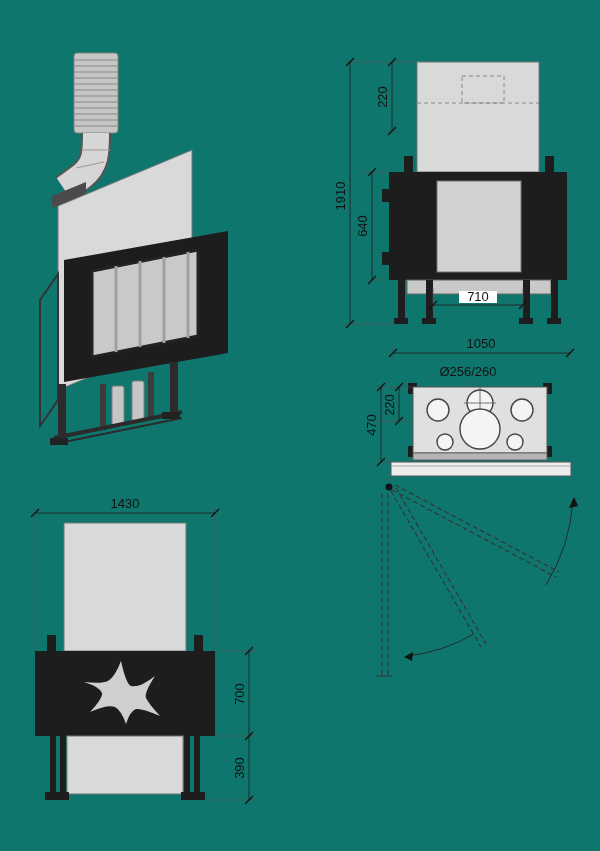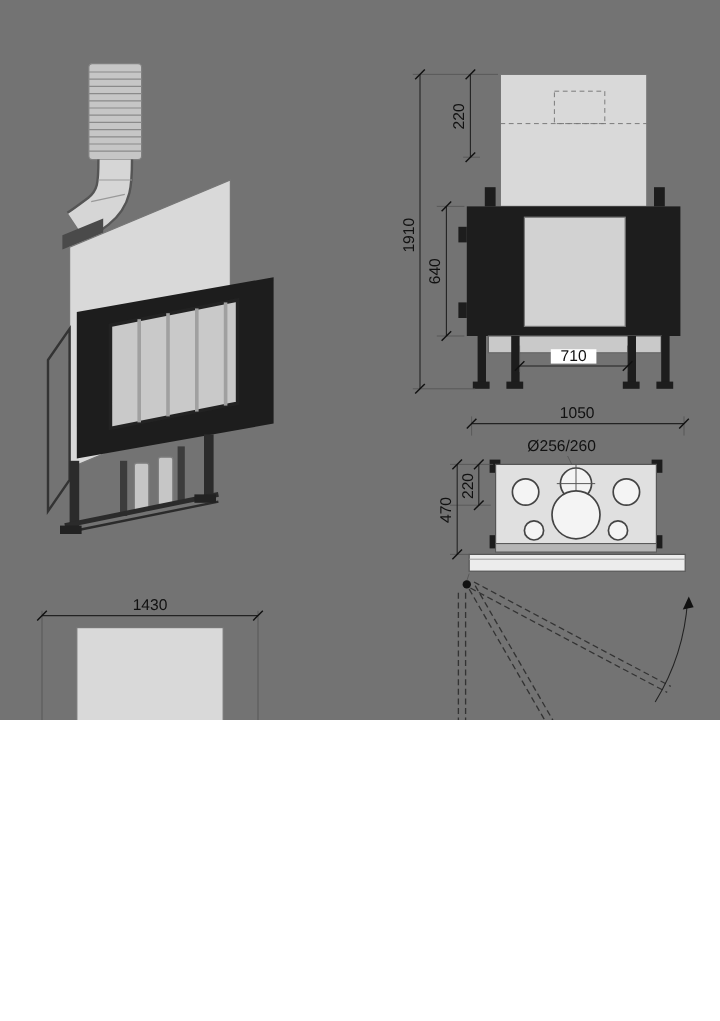--- a/index.html
+++ b/index.html
@@ -1,16 +1,16 @@
 <!DOCTYPE html>
 <html><head>
 <meta charset="utf-8">
 <style>
   html,body{margin:0;padding:0;background:#ffffff;}
-  .page{position:relative;width:600px;height:600px;background:#737373;font-family:"Liberation Sans",sans-serif;}
+  .page{position:relative;width:600px;height:851px;background:#0f766e;font-family:"Liberation Sans",sans-serif;}
   svg{display:block;}
   .lbl{font:13px "Liberation Sans",sans-serif;fill:#111;}
   .dim{stroke:#222;stroke-width:0.9;fill:none;}
   .ext{stroke:#555;stroke-width:0.7;fill:none;}
   .tick{stroke:#111;stroke-width:1.2;}
   .dark{fill:#1d1d1d;stroke:none;}
   .light{fill:#d9d9d9;stroke:#777;stroke-width:1;}
   .mid{fill:#c9c9c9;stroke:#666;stroke-width:1;}
   .steel{fill:#c6c6c6;stroke:#808080;stroke-width:1;}
   .dash{stroke:#333;stroke-width:1.1;fill:none;stroke-dasharray:5 3;}

